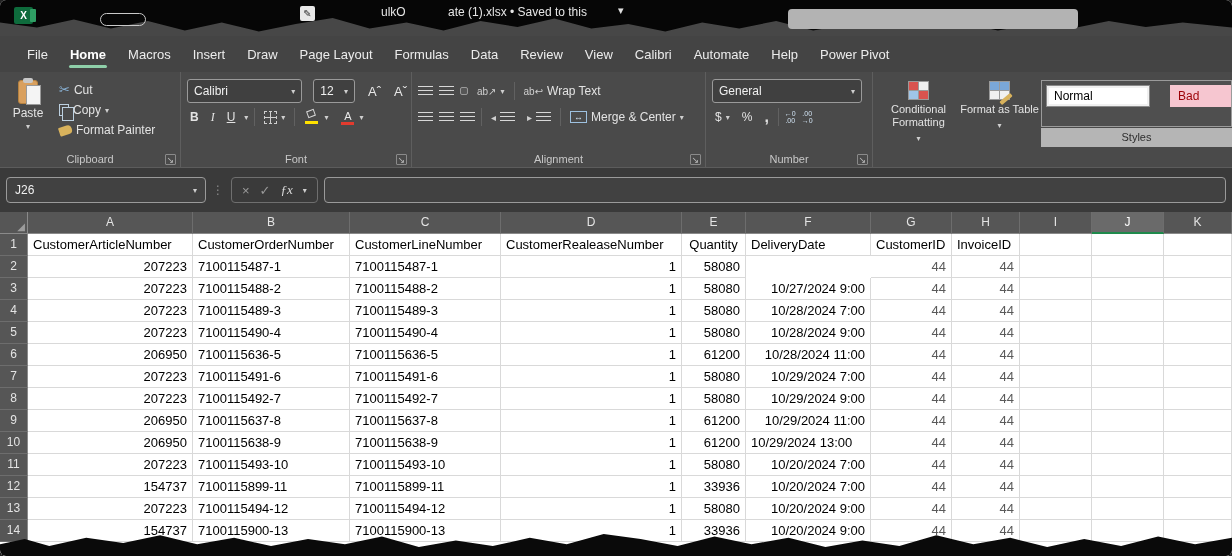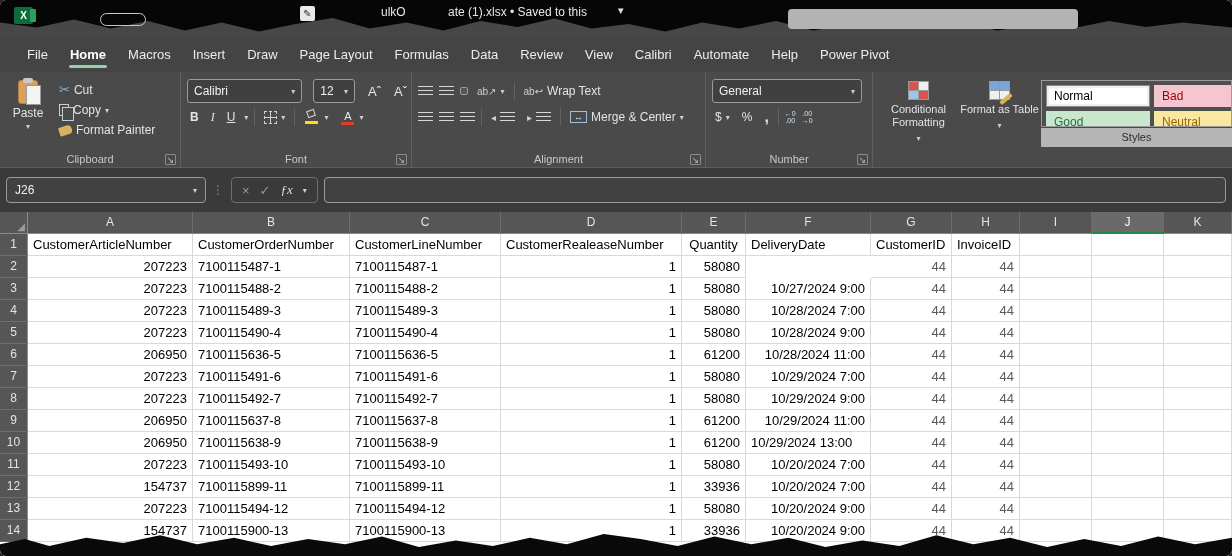--- a/index.html
+++ b/index.html
@@ -81,21 +81,21 @@
   .bigbtn{display:flex;flex-direction:column;align-items:center;justify-content:flex-start;gap:3px;width:79px;color:#e3e3e3;
     font-size:11px;text-align:center;line-height:13px;padding-top:3px;}
   .ic-cf{display:grid;grid-template-columns:9px 9px;grid-template-rows:8px 8px;gap:1px;background:#9a9a9a;border:1px solid #9a9a9a;}
   .ic-cf span:nth-child(1){background:#d9534f;} .ic-cf span:nth-child(2){background:#f0f0f0;}
   .ic-cf span:nth-child(3){background:#9fc5e8;} .ic-cf span:nth-child(4){background:#d9534f;}
   .ic-fat{position:relative;display:grid;grid-template-columns:9px 9px;grid-template-rows:8px 8px;gap:1px;background:#9a9a9a;border:1px solid #9a9a9a;}
   .ic-fat span{background:#f0f0f0;} .ic-fat span:nth-child(-n+2){background:#7aa7d8;}
   .ic-fat::after{content:"";position:absolute;right:-4px;bottom:-2px;width:14px;height:4px;background:#d8b25c;transform:rotate(-40deg);border-radius:1px;}
   .styles-right{position:relative;flex:1;height:100%;}
   .gallery{position:absolute;left:0;top:2px;right:0;bottom:20px;border:1px solid #9b9b9b;background:#4f4f4f;padding:4px;
-    display:grid;grid-template-columns:104px 104px;grid-auto-rows:22px;gap:4px;overflow:hidden;}
+    display:grid;grid-template-columns:104px 104px;grid-auto-rows:22px;gap:20px;overflow:hidden;}
   .style-cell{font-size:12px;line-height:20px;padding-left:7px;border:1px solid transparent;overflow:hidden;}
   .style-cell.normal{border:1px solid #8a8a8a;outline:2px solid #f0f0f0;outline-offset:-3px;}
   .styles-foot{position:absolute;left:0;right:0;bottom:0;height:19px;background:#b5b5b5;color:#2e2e2e;
     font-size:11px;text-align:center;line-height:19px;}
 
   
   .formulabar{position:absolute;left:0;top:168px;width:1232px;height:44px;background:#3a3a3a;display:flex;align-items:center;padding:0 6px;gap:6px;}
   .namebox{width:200px;height:26px;background:#414141;border:1px solid #9a9a9a;border-radius:4px;display:flex;align-items:center;
     justify-content:space-between;color:#f0f0f0;font-size:12px;padding:0 8px;}
   .dots{color:#8a8a8a;font-size:12px;letter-spacing:1px;}

